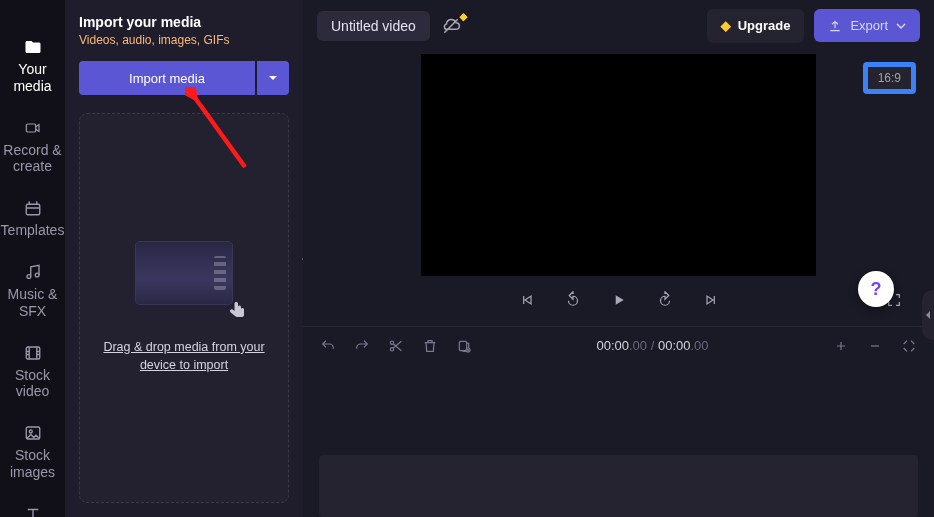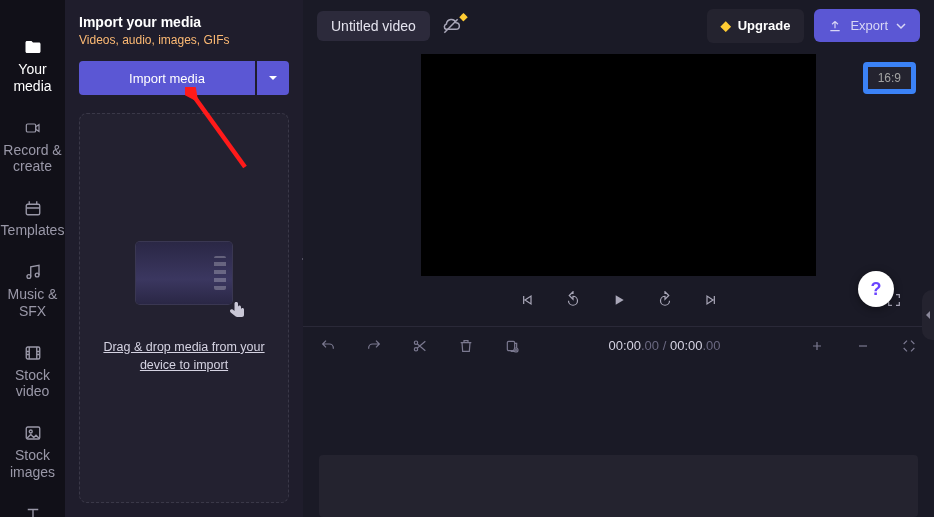--- a/index.html
+++ b/index.html
@@ -44,21 +44,21 @@
 
 .preview-zone { position: relative; display: flex; flex-direction: column; align-items: center; padding-top: 2px;}
 .preview { width: 395px; height: 222px; background: #000; margin: 0 auto; }
 .aspect-badge { position: absolute; right: 18px; top: 10px; border: 5px solid #3b82f6; color: #a3a3a3; font-size: 12px; padding: 4px 10px; border-radius: 4px; cursor: pointer; background:#24232f; }
 
 .player-controls { display: flex; align-items: center; justify-content: center; gap: 26px; margin-top: 14px; color: #a9a7b8; width: 100%; position: relative; }
 .player-controls .ctrl { cursor: pointer; width: 20px; height: 20px; display: flex; align-items: center; justify-content: center; }
 .play-btn svg { width: 16px; height: 16px; }
 .fullscreen { position: absolute; right: 30px; }
 
-.timeline-bar { margin-top: 16px; padding: 10px 16px; display: flex; align-items: center; gap: 28px; color: #7b7990; border-top: 1px solid #2a2938; font-size: 12px;}
+.timeline-bar { margin-top: 16px; padding: 10px 16px; display: flex; align-items: center; gap: 16px; color: #7b7990; border-top: 1px solid #2a2938; font-size: 12px;}
 .timeline-bar .act { width: 18px; height: 18px; display: flex; align-items: center; justify-content: center; cursor: pointer; }
 .time-display { flex: 1; text-align: center; font-variant-numeric: tabular-nums; font-size: 13px; }
 .time-display .cur { color: #d5d3e2; }
 .time-display .frac { color: #6a6880; }
 
 .timeline-track { margin: 90px 16px 0 16px; height: 70px; background: #24232f; border-radius: 4px; }
 
 
 .help-fab { position: absolute; right: 40px; bottom: 210px; width: 36px; height: 36px; background: #fff; color: #6a44ff; border-radius: 50%; display: flex; align-items: center; justify-content: center; font-weight: 700; font-size: 18px; cursor: pointer; box-shadow: 0 2px 8px rgba(0,0,0,0.4); }
 .right-collapse { position: absolute; right: 0; top: 290px; width: 12px; height: 50px; background: #24232f; border-radius: 10px 0 0 10px; display: flex; align-items: center; justify-content: center; color: #8a889a; font-size: 10px; cursor: pointer; }

